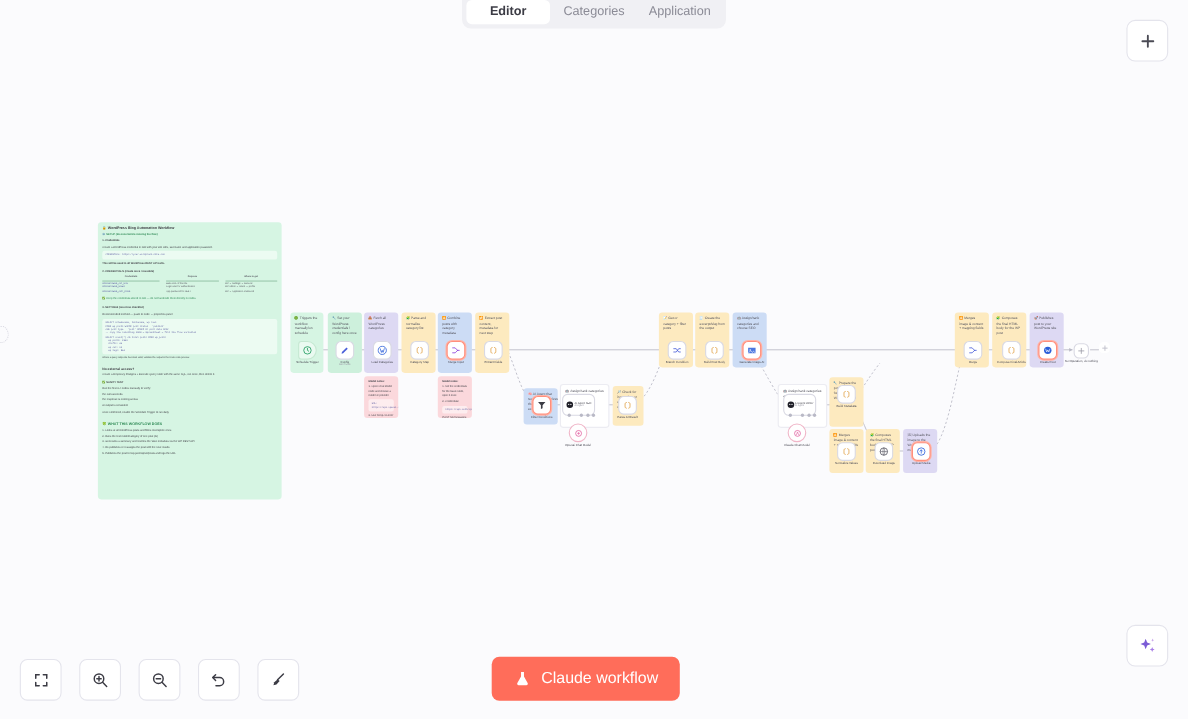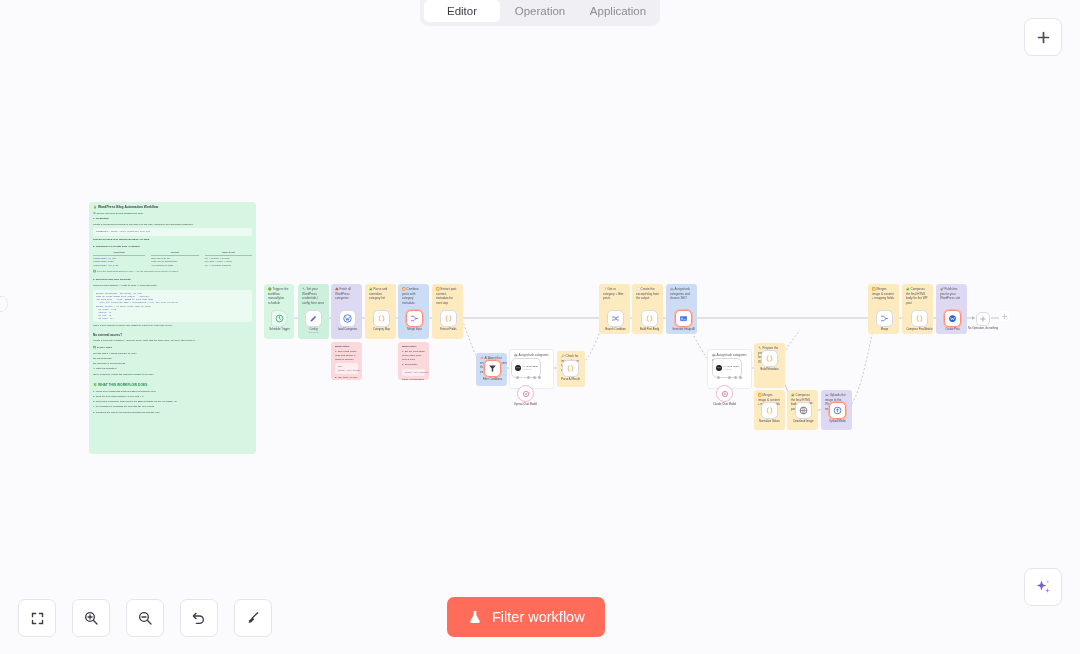--- a/index.html
+++ b/index.html
@@ -16,21 +16,21 @@
     position:absolute; left:420px; top:-26px;
     width:240px; height:52px;
     background:#f0f0f4; border-radius:8px;
     display:flex; align-items:flex-end; padding:4px; gap:2px;
   }
   .tab{
     flex:1; height:22px; line-height:22px; text-align:center;
     font-size:11.5px; color:#8b8b96; border-radius:5px; cursor:pointer;
     white-space:nowrap;
   }
-  .tab.active{ background:#fff; color:#3c3c45; font-weight:400; }
+  .tab.active{ background:#fff; color:#3c3c45; font-weight:700; }
 
   
   .fab{
     position:absolute; width:38px; height:38px; background:#fff;
     border:1px solid #e4e4ec; border-radius:8px;
     display:flex; align-items:center; justify-content:center;
     cursor:pointer;
   }
   #add-fab{ right:18px; top:18px; }
   #ai-fab{ right:18px; bottom:48px; }
@@ -503,21 +503,21 @@
     <svg width="7" height="7" viewBox="0 0 24 24">
       <path d="M12 5v14M5 12h14" stroke="#c2c2cc" stroke-width="3" stroke-linecap="round"></path>
     </svg>
   </div>
 
   <div id="left-stub"></div>
 </div>
 
 <div id="tabbar">
   <div class="tab active">Editor</div>
-  <div class="tab">Operation</div>
+  <div class="tab">Categories</div>
   <div class="tab">Application</div>
 </div>
 
 <div class="fab" id="add-fab">
   <svg width="17" height="17" viewBox="0 0 24 24">
     <path d="M12 5v14M5 12h14" stroke="#4b4b55" stroke-width="2.4" stroke-linecap="round"></path>
   </svg>
 </div>
 
 <div class="fab" id="ai-fab">
@@ -559,14 +559,14 @@
       <path d="M19 4l-8 8" stroke="#3c3c45" stroke-width="2" stroke-linecap="round"></path>
       <path d="M11.2 11.2l2.6 2.6-4.3 4.6-4.1 1.1 1.1-4.1z" fill="#3c3c45"></path>
     </svg>
   </div>
 </div>
 
 <button id="execute-btn">
   <svg width="16" height="16" viewBox="0 0 24 24">
     <path d="M10 3h4v6l5 9a2 2 0 01-1.8 3H6.8A2 2 0 015 18l5-9z" fill="#fff"></path>
   </svg>
-  <span>Filter workflow</span>
+  <span>Claude workflow</span>
 </button>
 
 </body></html>

